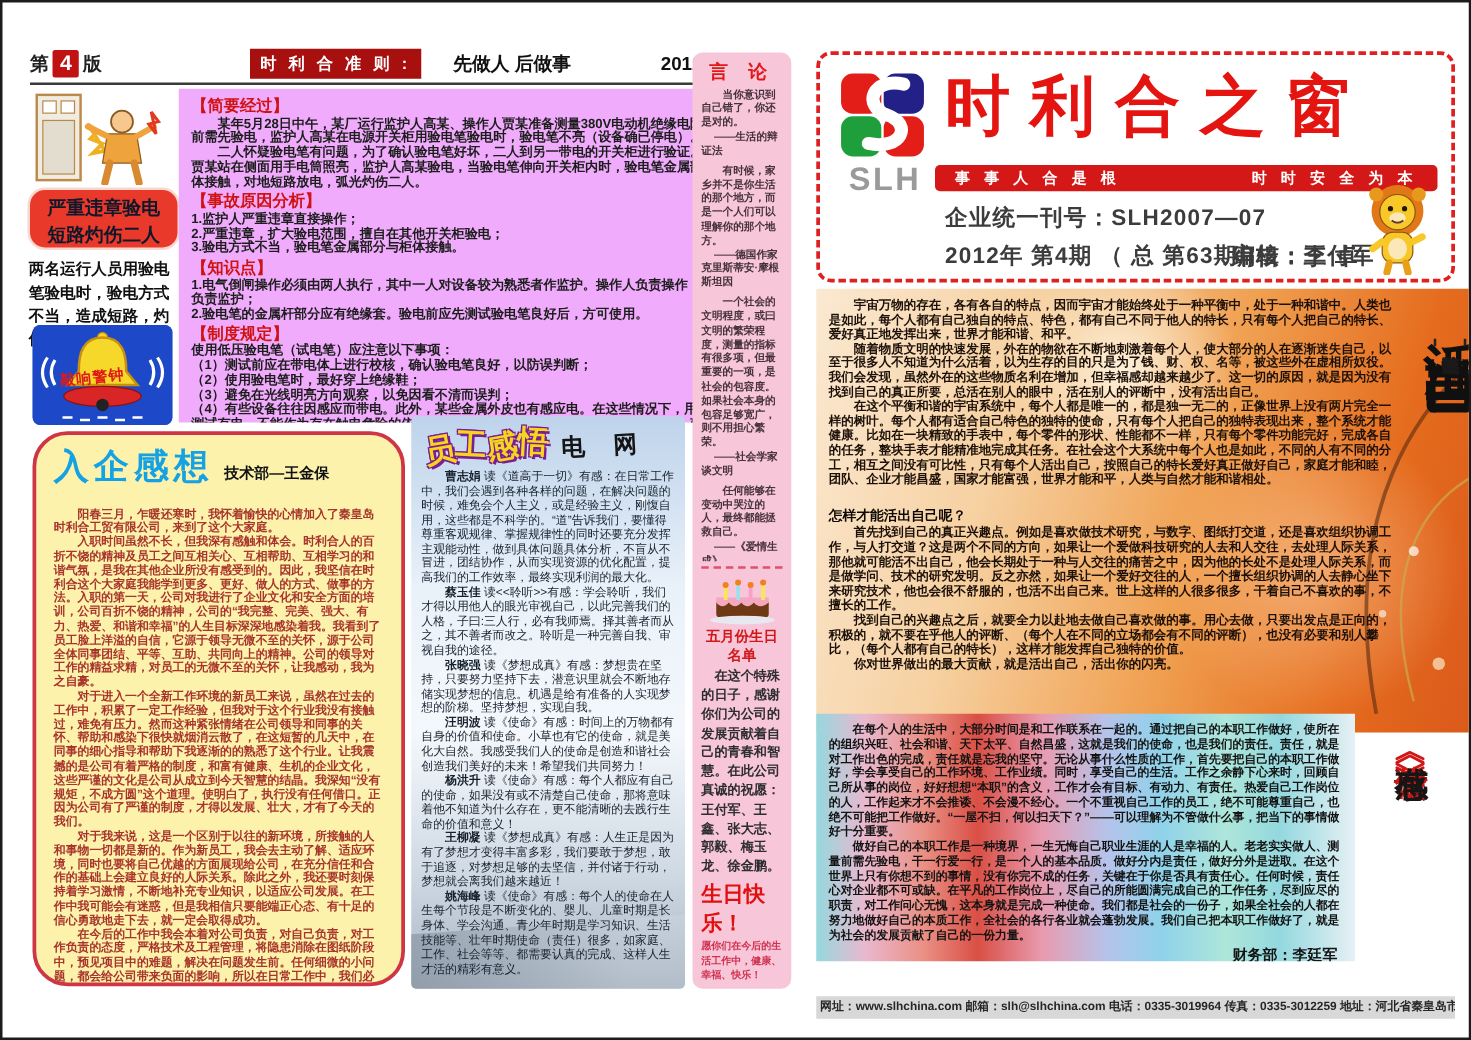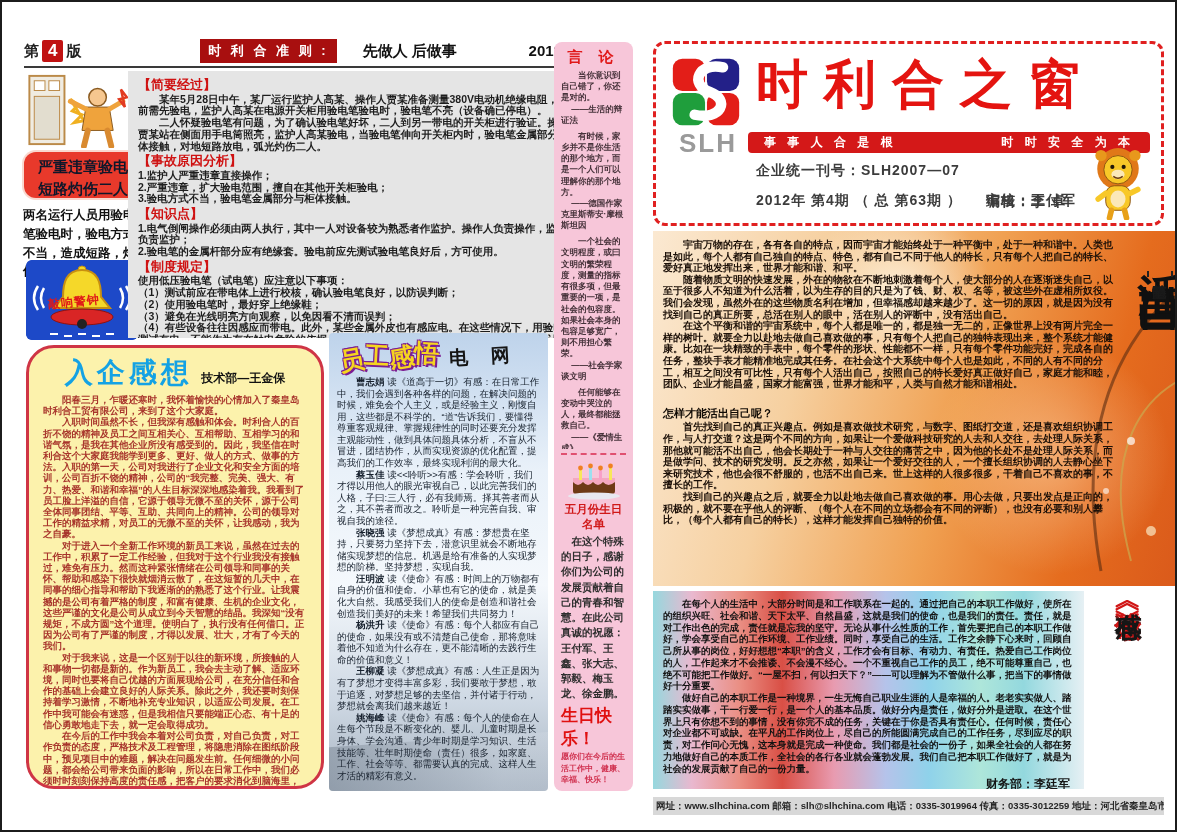--- a/index.html
+++ b/index.html
@@ -18,29 +18,29 @@
   
   .cartoon{left:24px;top:70px;width:112px;height:76px;}
   .badge{left:22px;top:150px;width:118px;height:46px;background:#e8392b;border-radius:12px;
          color:#0f172a;font-weight:bold;font-size:15px;text-align:center;line-height:1.45;padding-top:4px;
          box-sizing:border-box;box-shadow:0 0 0 2px #f9d8cf;}
   .side-summary{left:21px;top:204px;width:119px;font-size:12.5px;font-weight:bold;color:#101010;line-height:1.5;}
   .bell-box{left:24px;top:258px;width:112px;height:80px;background:#1d49c8;border-radius:6px;overflow:hidden;}
   .bell-text{position:absolute;left:22px;top:34px;color:#e01818;font-weight:bold;font-size:12px;
              font-family:"DejaVu Serif",serif;transform:rotate(-6deg);letter-spacing:1px;}
   
-  .accident{left:126px;top:69px;width:463px;height:267px;background:#e5e5e5;padding:5px 10px;
+  .accident{left:141px;top:69px;width:463px;height:267px;background:#f0abfc;padding:5px 10px;
             box-sizing:border-box;font-size:10.5px;line-height:1.12;font-weight:600;color:#1d1d1d;overflow:hidden;}
   .acc-title{color:#cf1212;font-weight:bold;font-size:13px;margin:2px 0 1px 0;}
   .acc-p{margin:0;text-indent:2em;}
   .acc-l{margin:0;}
   
   .reflection{left:24px;top:343px;width:298px;height:444px;background:#fcf2ac;border:3px solid #cf3545;
               border-radius:28px;padding:6px 14px;box-sizing:border-box;overflow:hidden;}
-  .refl-head{text-align:center;margin-bottom:2px;}
+  .refl-head{text-align:left;margin-bottom:14px;}
   .refl-title{color:#14a2e4;font-weight:900;font-size:28px;font-family:"DejaVu Serif",serif;letter-spacing:4px;}
   .refl-byline{color:#111;font-weight:bold;font-size:12px;margin-left:4px;}
   .refl-p{margin:0;text-indent:2em;color:#a8352c;font-size:9.5px;line-height:1.18;font-weight:600;}
   
   .insights{left:327px;top:331px;width:219px;height:458px;border-radius:4px;overflow:hidden;
             background:linear-gradient(180deg,#bed3eb 0%,#e9f1f9 30%,#f4f8fc 55%,#cfd9e4 80%,#a8b4c2 100%);
             padding:4px 8px;box-sizing:border-box;}
   .insights::after{content:"";position:absolute;left:-10px;bottom:-18px;width:260px;height:70px;
             background:linear-gradient(100deg,rgba(120,132,146,.55),rgba(235,240,245,.15) 70%);transform:rotate(-4deg);}
   .ins-head{display:flex;align-items:flex-end;gap:10px;transform:rotate(-3deg);margin:2px 0 4px 2px;}
@@ -69,42 +69,42 @@
   .masthead{left:651px;top:39px;width:511px;height:185px;background:#fff;border:3px dashed #e02020;
             border-radius:12px;box-sizing:border-box;}
   .logo{position:absolute;left:14px;top:12px;}
   .logo-slh{position:absolute;left:10px;top:84px;width:84px;text-align:center;color:#9a9a9a;
             font-weight:bold;font-size:26px;letter-spacing:2px;}
   .mast-title{position:absolute;left:100px;top:6px;width:400px;text-align:left;color:#e41410;
             font-weight:900;font-size:52px;font-family:"DejaVu Serif",serif;letter-spacing:16px;white-space:nowrap;}
   .ribbon{position:absolute;left:92px;top:88px;width:402px;height:21px;background:#d41818;border-radius:4px;
             color:#fff;font-size:12px;font-weight:bold;display:flex;justify-content:space-between;
             align-items:center;padding:0 16px;letter-spacing:4px;box-sizing:border-box;}
-  .mast-info{position:absolute;font-size:14px;font-weight:bold;color:#3c3c3c;letter-spacing:1px;text-align:center;}
+  .mast-info{position:absolute;font-size:18px;font-weight:bold;color:#3c3c3c;letter-spacing:1px;text-align:center;}
   .lion{position:absolute;right:10px;top:100px;}
   
   .essay{left:651px;top:229px;width:511px;height:355px;overflow:hidden;
          background:linear-gradient(105deg,#fbe9d2 0%,#f6d0a0 28%,#f0a051 55%,#e56c1e 78%,#d8561a 100%);padding-left:37px;}
   .essay::before{content:"";position:absolute;left:150px;top:-30px;width:190px;height:190px;border-radius:50%;
          background:radial-gradient(circle,rgba(255,250,235,.85),rgba(255,250,235,0) 70%);}
   .essay::after{content:"";position:absolute;right:30px;bottom:10px;width:240px;height:240px;border-radius:50%;
          background:radial-gradient(circle,rgba(255,220,180,.5),rgba(255,220,180,0) 70%);}
   .essay-text{position:absolute;left:0;top:0;right:0;bottom:0;padding:8px 84px 6px 10px;
          font-size:10px;line-height:1.16;font-weight:600;color:#1c1008;z-index:2;}
   .essay-p{margin:0;text-indent:2em;}
   .essay-subhead{margin:17px 0 2px 0;font-weight:900;font-size:11px;color:#100a04;}
   .essay-vertical{position:absolute;right:2px;top:8px;width:78px;height:340px;display:flex;
          flex-direction:column;align-items:center;z-index:3;}
   .vt-main{writing-mode:vertical-rl;font-family:"DejaVu Serif",serif;font-weight:900;font-size:44px;
          color:#101010;letter-spacing:6px;line-height:1;}
   .vt-sub{writing-mode:vertical-rl;font-family:"DejaVu Serif",serif;font-weight:bold;font-size:14px;
          color:#1a1a1a;border-left:2px solid #222;border-right:2px solid #222;padding:3px 2px;margin-top:8px;}
   .branch{position:absolute;right:0;top:0;z-index:1;}
   
-  .mission{left:651px;top:589px;width:431px;height:198px;box-sizing:border-box;padding:7px 10px;overflow:hidden;
+  .mission{left:651px;top:569px;width:431px;height:198px;box-sizing:border-box;padding:7px 10px;overflow:hidden;
         background:linear-gradient(90deg,#96d8de 0%,#e9b8cf 9%,#ea8f84 20%,#d94f45 30%,#e89bb0 42%,
                    #b5c3ea 54%,#8fd2ea 64%,#aee6da 76%,#93d8de 86%,#e6f0f4 100%);}
   .mission-p{margin:0;text-indent:2em;font-size:9.5px;line-height:1.24;font-weight:600;color:#121212;}
   .mission-sign{margin:2px 4px 0 0;text-align:right;font-weight:bold;font-size:12px;color:#151515;}
   .mission-vertical{left:1091px;top:590px;width:70px;height:196px;display:flex;justify-content:center;}
   .mv-text{writing-mode:vertical-rl;font-family:"DejaVu Serif",serif;font-weight:900;font-size:27px;line-height:1.05;}
   .mv-du{color:#7c1c1c;}
   .mv-mid{color:#d01616;}
   .mv-end{color:#161616;}
   
@@ -294,34 +294,35 @@
     <svg class="branch" width="220" height="355" viewBox="0 0 220 355">
       <path d="M220 40 C150 90 90 180 120 340" stroke="#5a2b10" stroke-width="3" fill="none" opacity=".6"></path>
       <path d="M220 140 C160 160 120 220 150 330" stroke="#caa94e" stroke-width="2" fill="none" opacity=".7"></path>
       <circle cx="150" cy="210" r="4" fill="#fff" opacity=".7"></circle>
       <circle cx="125" cy="260" r="3" fill="#fff" opacity=".6"></circle>
       <circle cx="170" cy="300" r="5" fill="#f6d8b0" opacity=".8"></circle>
     </svg>
     <div class="essay-text">
       <p class="essay-p">宇宙万物的存在，各有各自的特点，因而宇宙才能始终处于一种平衡中，处于一种和谐中。人类也是如此，每个人都有自己独自的特点、特色，都有自己不同于他人的特长，只有每个人把自己的特长、爱好真正地发挥出来，世界才能和谐、和平。</p>
       <p class="essay-p">随着物质文明的快速发展，外在的物欲在不断地刺激着每个人，使大部分的人在逐渐迷失自己，以至于很多人不知道为什么活着，以为生存的目的只是为了钱、财、权、名等，被这些外在虚相所奴役。我们会发现，虽然外在的这些物质名利在增加，但幸福感却越来越少了。这一切的原因，就是因为没有找到自己的真正所要，总活在别人的眼中，活在别人的评断中，没有活出自己。</p>
-      <p class="essay-p">在这个平衡和谐的宇宙系统中，每个人都是唯一的，都是独一无二的，正像世界上没有两片完全一样的树叶。就要全力以赴地去做自己喜欢做的事，只有每个人把自己的独特表现出来，整个系统才能健康。比如在一块精致的手表中，每个零件的形状、性能都不一样，只有每个零件功能完好，完成各自的任务，整块手表才能精准地完成其任务。在社会这个大系统中每个人也是如此，不同的人有不同的分工，相互之间没有可比性，只有每个人活出自己，按照自己的特长爱好真正做好自己，家庭才能和睦，团队、企业才能昌盛，国家才能富强，世界才能和平，人类与自然才能和谐相处。</p>
+      <p class="essay-p">在这个平衡和谐的宇宙系统中，每个人都是唯一的，都是独一无二的，正像世界上没有两片完全一样的树叶。每个人都有适合自己特色的独特的使命，只有每个人把自己的独特表现出来，整个系统才能健康。比如在一块精致的手表中，每个零件的形状、性能都不一样，只有每个零件功能完好，完成各自的任务，整块手表才能精准地完成其任务。在社会这个大系统中每个人也是如此，不同的人有不同的分工，相互之间没有可比性，只有每个人活出自己，按照自己的特长爱好真正做好自己，家庭才能和睦，团队、企业才能昌盛，国家才能富强，世界才能和平，人类与自然才能和谐相处。</p>
       <p class="essay-subhead">怎样才能活出自己呢？</p>
       <p class="essay-p">首先找到自己的真正兴趣点。例如是喜欢做技术研究，与数字、图纸打交道，还是喜欢组织协调工作，与人打交道？这是两个不同的方向，如果让一个爱做科技研究的人去和人交往，去处理人际关系，那他就可能活不出自己，他会长期处于一种与人交往的痛苦之中，因为他的长处不是处理人际关系，而是做学问、技术的研究发明。反之亦然，如果让一个爱好交往的人，一个擅长组织协调的人去静心坐下来研究技术，他也会很不舒服的，也活不出自己来。世上这样的人很多很多，干着自己不喜欢的事，不擅长的工作。</p>
       <p class="essay-p">找到自己的兴趣点之后，就要全力以赴地去做自己喜欢做的事。用心去做，只要出发点是正向的，积极的，就不要在乎他人的评断、（每个人在不同的立场都会有不同的评断），也没有必要和别人攀比，（每个人都有自己的特长），这样才能发挥自己独特的价值。</p>
+      <p class="essay-p">你对世界做出的最大贡献，就是活出自己，活出你的闪亮。</p>
     </div>
     <div class="essay-vertical">
       <span class="vt-main">活出自己</span>
       <span class="vt-sub">董事长随笔</span>
     </div>
   </div>
 
   <div class="abs mission">
     <p class="mission-p">在每个人的生活中，大部分时间是和工作联系在一起的。通过把自己的本职工作做好，使所在的组织兴旺、社会和谐、天下太平、自然昌盛，这就是我们的使命，也是我们的责任。责任，就是对工作出色的完成，责任就是忘我的坚守。无论从事什么性质的工作，首先要把自己的本职工作做好，学会享受自己的工作环境、工作业绩。同时，享受自己的生活。工作之余静下心来时，回顾自己所从事的岗位，好好想想“本职”的含义，工作才会有目标、有动力、有责任。热爱自己工作岗位的人，工作起来才不会推诿、不会漫不经心。一个不重视自己工作的员工，绝不可能尊重自己，也绝不可能把工作做好。“一屋不扫，何以扫天下？”——可以理解为不管做什么事，把当下的事情做好十分重要。</p>
-    <p class="mission-p">做好自己的本职工作是一种境界，一生无悔自己职业生涯的人是幸福的人。老老实实做人、踏踏实实做事，干一行爱一行，是一个人的基本品质。做好分内是责任，做好分外是进取。在这个世界上只有你想不到的事情，没有你完不成的任务，关键在于你是否具有责任心。任何时候，责任心对企业都不可或缺。在平凡的工作岗位上，尽自己的所能圆满完成自己的工作任务，尽到应尽的职责，对工作问心无愧，这本身就是完成一种使命。我们都是社会的一份子，如果全社会的人都在努力地做好自己的本质工作，全社会的各行各业就会蓬勃发展。我们自己把本职工作做好了，就是为社会的发展贡献了自己的一份力量。</p>
+    <p class="mission-p">做好自己的本职工作是一种境界，一生无悔自己职业生涯的人是幸福的人。老老实实做人、测量前需先验电，干一行爱一行，是一个人的基本品质。做好分内是责任，做好分外是进取。在这个世界上只有你想不到的事情，没有你完不成的任务，关键在于你是否具有责任心。任何时候，责任心对企业都不可或缺。在平凡的工作岗位上，尽自己的所能圆满完成自己的工作任务，尽到应尽的职责，对工作问心无愧，这本身就是完成一种使命。我们都是社会的一份子，如果全社会的人都在努力地做好自己的本质工作，全社会的各行各业就会蓬勃发展。我们自己把本职工作做好了，就是为社会的发展贡献了自己的一份力量。</p>
     <p class="mission-sign">财务部：李廷军</p>
   </div>
 
   <div class="abs mission-vertical">
     <span class="mv-text"><span class="mv-du">读</span><span class="mv-mid">《使命》</span><span class="mv-end">有感</span></span>
   </div>
 
   <div class="abs r-footer">网址：www.slhchina.com  邮箱：slh@slhchina.com  电话：0335-3019964  传真：0335-3012259  地址：河北省秦皇岛市海港区东港路-351号</div>
 
 </div>

